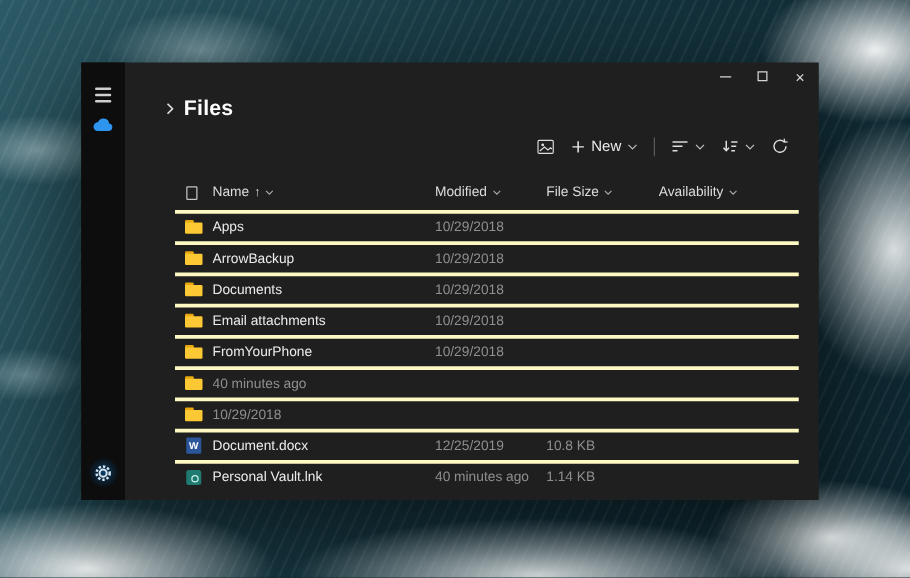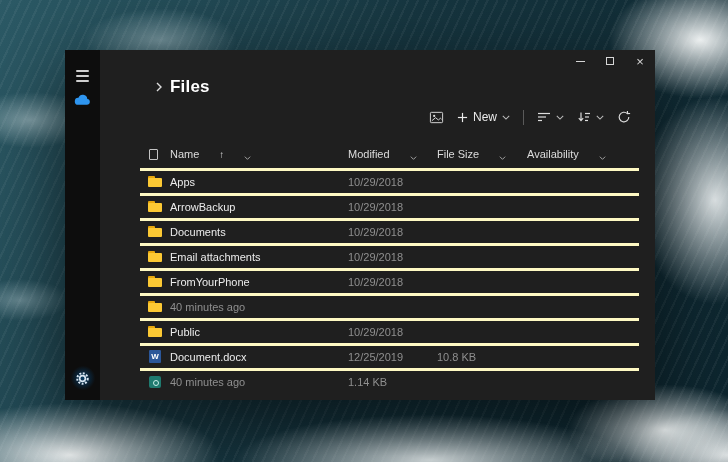--- a/index.html
+++ b/index.html
@@ -40,35 +40,35 @@
 
   
   .main{ flex:1; display:flex; flex-direction:column; min-width:0; }
 
   .titlebar{ height:22px; display:flex; justify-content:flex-end; align-items:stretch; }
   .win-btn{ width:30px; display:flex; align-items:center; justify-content:center; color:#d6d6d6; cursor:pointer; }
   .min-glyph{ display:block; width:9px; height:1px; background:#d6d6d6; }
   .max-glyph{ display:block; width:8px; height:8px; border:1px solid #d6d6d6; }
   .close-btn{ font-size:13px; line-height:1; }
 
-  .header{ height:30px; display:flex; align-items:center; gap:8px; padding-left:12px;margin-left:44px; }
+  .header{ height:30px; display:flex; align-items:center; gap:8px; padding-left:33px; }
   .page-title{ color:#ffffff; font-size:17px; font-weight:700; letter-spacing:.2px; }
 
   .toolbar{ height:30px; display:flex; justify-content:flex-end; align-items:center; gap:13px; padding-right:24px; color:#e2e2e2; }
   .tool{ display:inline-flex; align-items:center; gap:5px; cursor:pointer; }
   .tool-label{ font-size:12px; color:#eaeaea; }
   .divider{ width:1px; height:15px; background:#5a5a5a; }
 
   
   .table-header{
     display:grid; grid-template-columns:30px 178px 89px 90px 1fr;
     align-items:center; height:28px; margin:8px 16px 0 40px;
     color:#dcdcdc; font-size:11px;
   }
-  .col{ display:inline-flex; align-items:flex-end; gap:20px; cursor:pointer; }
+  .col{ display:inline-flex; align-items:center; gap:4px; cursor:pointer; }
   .sort-arrow{ font-size:10px; color:#dcdcdc; }
   .doc-outline{ width:9px; height:11px; border:1px solid #c4c4c4; border-radius:1px; margin-left:9px; }
 
   .rows{ margin:0 16px 0 40px; }
   .row{
     display:grid; grid-template-columns:30px 178px 89px 90px 1fr;
     align-items:center; height:25px; border-top:3px solid #fef9c3; cursor:pointer;
   }
   .cell{ font-size:11px; color:#ececec; white-space:nowrap; overflow:hidden; }
   .cell.dim{ color:#8f8f8f; }
@@ -298,36 +298,36 @@
 
       <div class="row">
         <span class="file-icon" data-icon="folder"></span>
         <span class="cell dim">40 minutes ago</span>
         <span class="cell dim"></span>
         <span class="cell dim"></span>
       </div>
 
       <div class="row">
         <span class="file-icon" data-icon="folder"></span>
-        <span class="cell">Public</span>
         <span class="cell dim">10/29/2018</span>
         <span class="cell dim"></span>
         <span class="cell dim"></span>
       </div>
 
       <div class="row">
         <span class="file-icon" data-icon="word-doc"></span>
         <span class="cell">Document.docx</span>
         <span class="cell dim">12/25/2019</span>
         <span class="cell dim">10.8 KB</span>
         <span class="cell dim"></span>
       </div>
 
       <div class="row">
         <span class="file-icon" data-icon="vault"></span>
+        <span class="cell">Personal Vault.lnk</span>
         <span class="cell dim">40 minutes ago</span>
         <span class="cell dim">1.14 KB</span>
         <span class="cell dim"></span>
       </div>
 
     </div>
 
   </div>
 </div>
 

